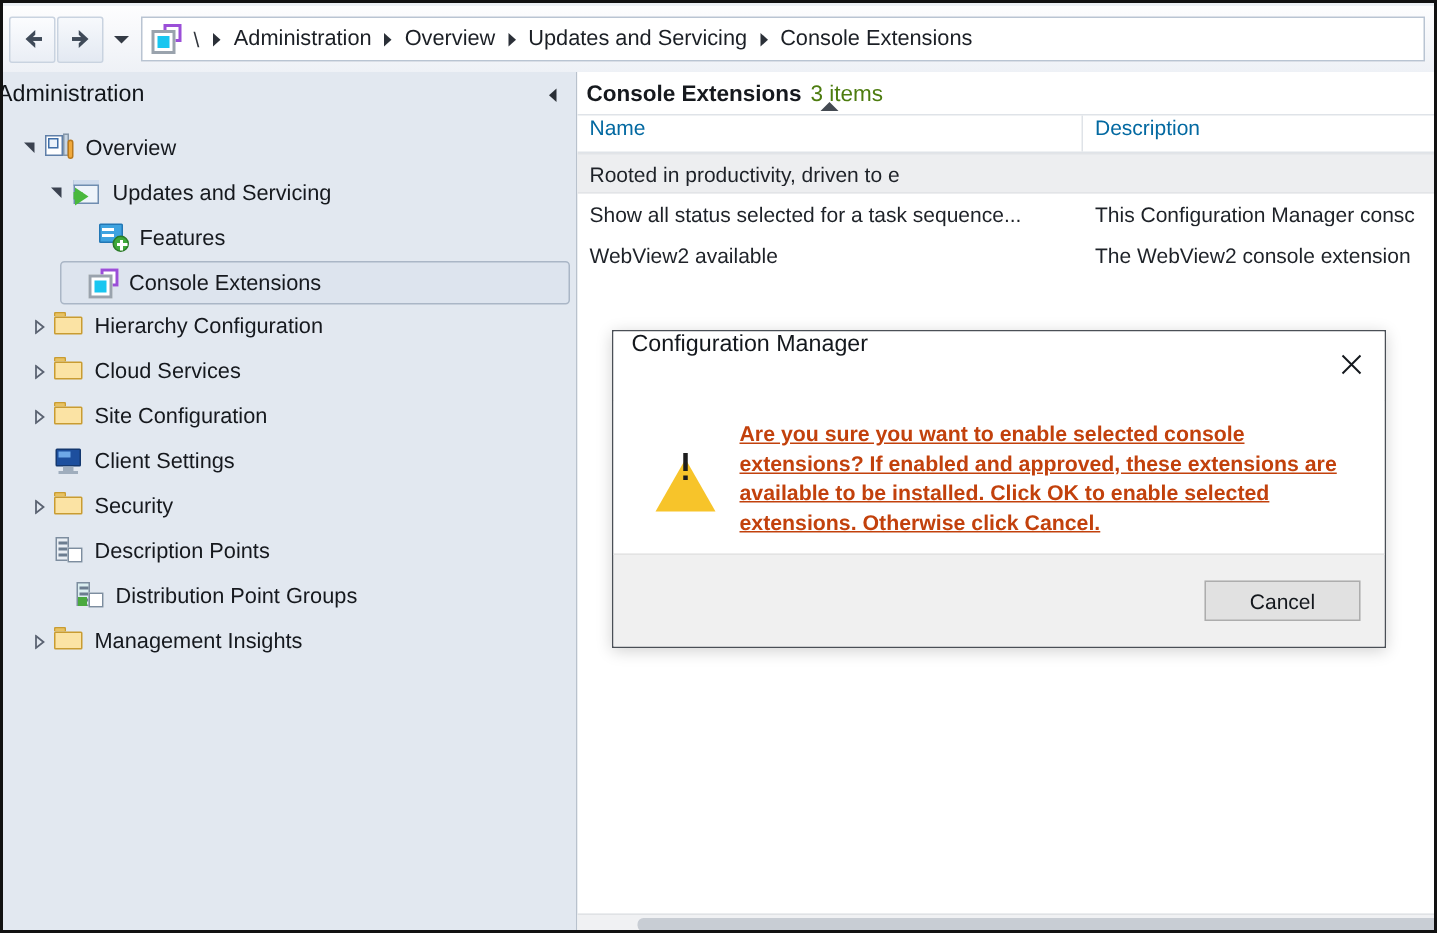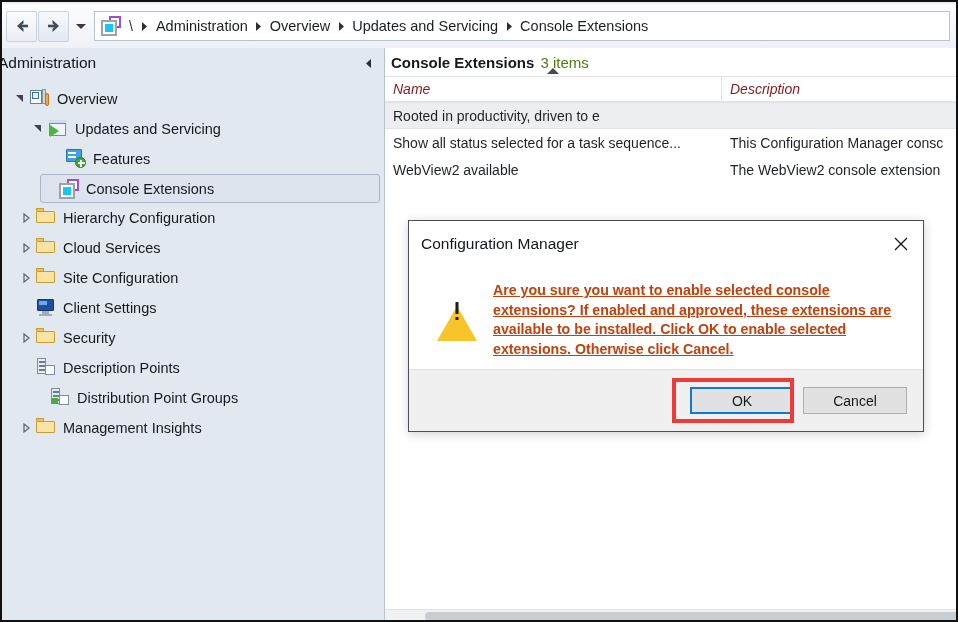--- a/index.html
+++ b/index.html
@@ -270,25 +270,24 @@
   .lh-count { font-size: 15px; color: #4d7c0f; margin-left: 6px; }
 
   .colhead {
     height: 26px; display: flex;
     border-top: 1px solid #dfe3e8;
     border-bottom: 1px solid #dfe3e8;
     background: #ffffff;
     position: relative;
   }
   .col {
-    display: flex; align-items: center;
+    display: flex; 
     padding-left: 8px;
-    font-size: 14px; color: #7f1d1d;
+    font-size: 14px; color: #0369a1;
     position: relative;
-    font-style: italic;
   }
   .col.name { width: 337px; border-right: 1px solid #dfe3e8; }
   .col.desc { flex: 1; }
   .sort-tri {
     position: absolute; left: 50%; top: -9px;
     transform: translateX(-50%);
     width: 0; height: 0;
     border-left: 6px solid transparent;
     border-right: 6px solid transparent;
     border-bottom: 6px solid #444a52;
@@ -321,21 +320,21 @@
   .dialog {
     position: absolute; left: 406px; top: 218px;
     width: 516px; height: 212px;
     background: #ffffff;
     border: 1px solid #4a4f56;
     box-shadow: 0 2px 10px rgba(0,0,0,.18);
     display: flex; flex-direction: column;
     z-index: 40;
   }
   .dlg-title {
-    height: 46px; display: flex; align-items: center;
+    height: 46px; display: flex; align-items: flex-start;
     padding-left: 12px;
     background: #ffffff;
   }
   .dlg-title-text { font-size: 15.5px; color: #14181d; }
   .dlg-close {
     margin-left: auto; width: 44px; height: 44px;
     display: flex; align-items: center; justify-content: center;
     color: #14181d;
   }
   .dlg-body {
@@ -666,21 +665,17 @@
     </div>
 
     <div class="dlg-body">
       <span class="warn-tri">
         <span class="t"></span><span class="bang"></span><span class="dot"></span>
       </span>
       <div class="dlg-msg">Are you sure you want to enable selected console extensions? If enabled and approved, these extensions are available to be installed. Click OK to enable selected extensions. Otherwise click Cancel.</div>
     </div>
 
     <div class="dlg-footer">
-      <span class="ok-wrap">
-        <span class="highlight-box"></span>
-        <span class="dlg-btn primary">OK</span>
-      </span>
       <span class="dlg-btn">Cancel</span>
     </div>
   </div>
 
 </div>
 
 </body></html>

